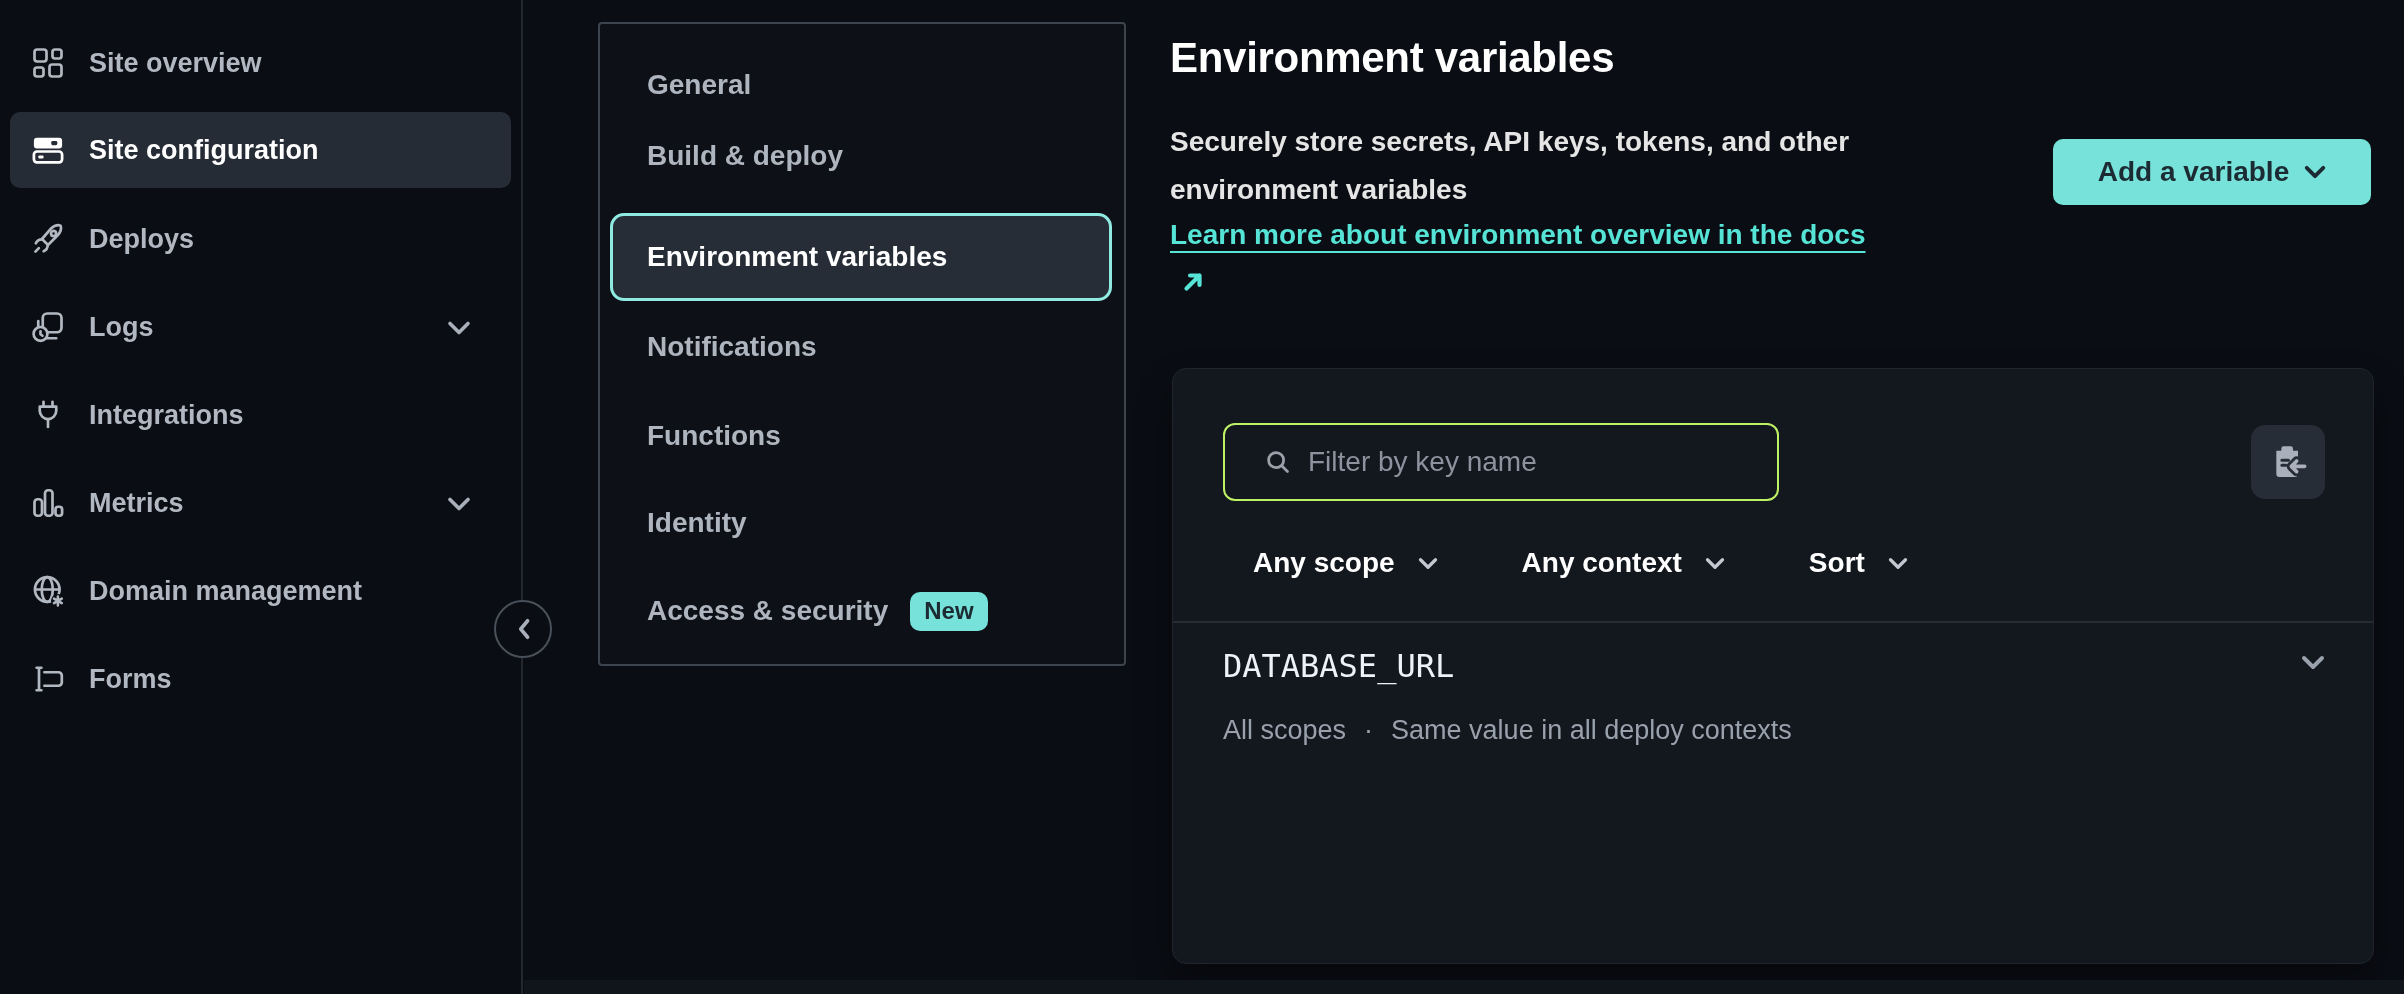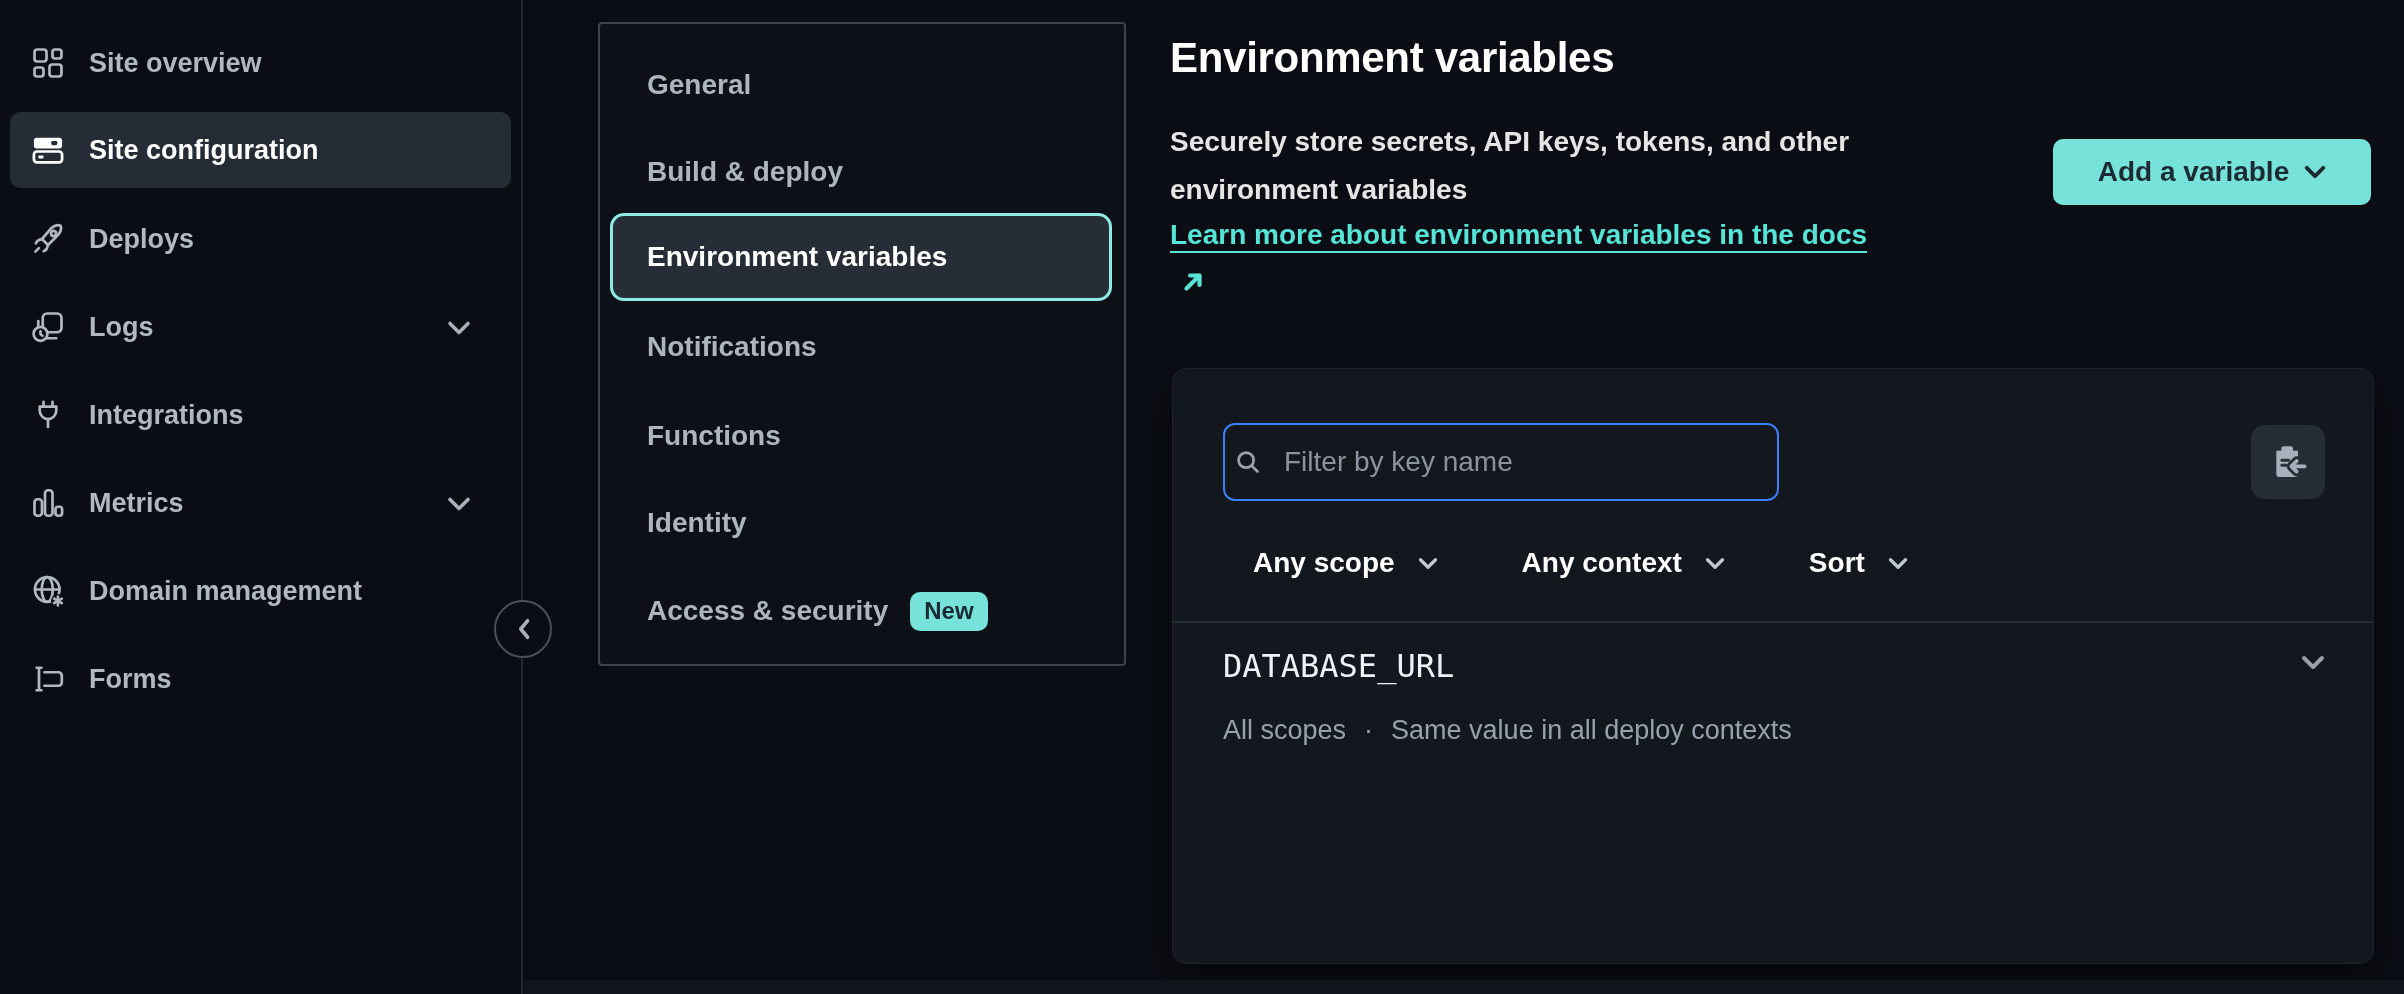--- a/index.html
+++ b/index.html
@@ -69,22 +69,22 @@
   .add-btn svg { width:22px; height:14px; stroke:#1c2b33; fill:none; stroke-width:2.8; stroke-linecap:round; stroke-linejoin:round; }
 
   
   .card {
     position:absolute; left:1172px; top:368px; width:1202px; height:596px;
     background:#13171e; border:1px solid #20252d; border-radius:14px;
     box-shadow:0 18px 34px rgba(0,0,0,0.38);
   }
   .search-box {
     position:absolute; left:50px; top:54px; width:556px; height:78px;
-    border:2px solid #3b82f6; border-radius:12px;
-    display:flex; align-items:center; padding:0 20px 0 8px; gap:21px;
+    border:2px solid #bef264; border-radius:12px;
+    display:flex; align-items:center; padding:0 20px 0 38px; gap:15px;
   }
   .search-box svg { width:30px; height:30px; flex:0 0 30px; stroke:#9aa1ab; fill:none; stroke-width:2.2; stroke-linecap:round; }
   .search-box input {
     flex:1; min-width:0; background:transparent; border:none; outline:none;
     font-family:"Liberation Sans", sans-serif; font-size:28px; color:#dfe3e9;
   }
   .search-box input::placeholder { color:#8d939e; opacity:1; }
   .import-btn {
     position:absolute; left:1078px; top:56px; width:74px; height:74px;
     background:#272d36; border:none; border-radius:14px; cursor:pointer;
@@ -218,21 +218,21 @@
   <button class="collapse-btn">
     <svg viewBox="0 0 10 16">
         <path d="M8 2L3 8l5 6"></path>
       </svg>
   </button>
 
   <nav class="settings-panel">
     <div class="tab" style="top:17px">
         <span>General</span>
       </div>
-    <div class="tab" style="top:104px">
+    <div class="tab" style="top:88px">
         <span>Build &amp; deploy</span>
       </div>
     <div class="tab selected" style="top:189px">
         <span>Environment variables</span>
       </div>
     <div class="tab" style="top:279px">
         <span>Notifications</span>
       </div>
     <div class="tab" style="top:368px">
         <span>Functions</span>
@@ -244,21 +244,21 @@
       <span>Access &amp; security</span>
       <span class="badge">New</span>
     </div>
   </nav>
 
   <h1 class="page-title">Environment variables</h1>
 
   <p class="page-desc">Securely store secrets, API keys, tokens, and other environment variables</p>
 
   <a class="docs-link">
-    <span class="txt">Learn more about environment variables in the docs</span><svg viewBox="0 0 16 16">
+    <span class="txt">Learn more about environment overview in the docs</span><svg viewBox="0 0 16 16">
         <path d="M4 12L12 4M6.2 4H12v5.8"></path>
       </svg>
   </a>
 
   <button class="add-btn">
     <span>Add a variable</span>
     <svg viewBox="0 0 16 10">
         <path d="M2 2l6 6 6-6"></path>
       </svg>
   </button>

